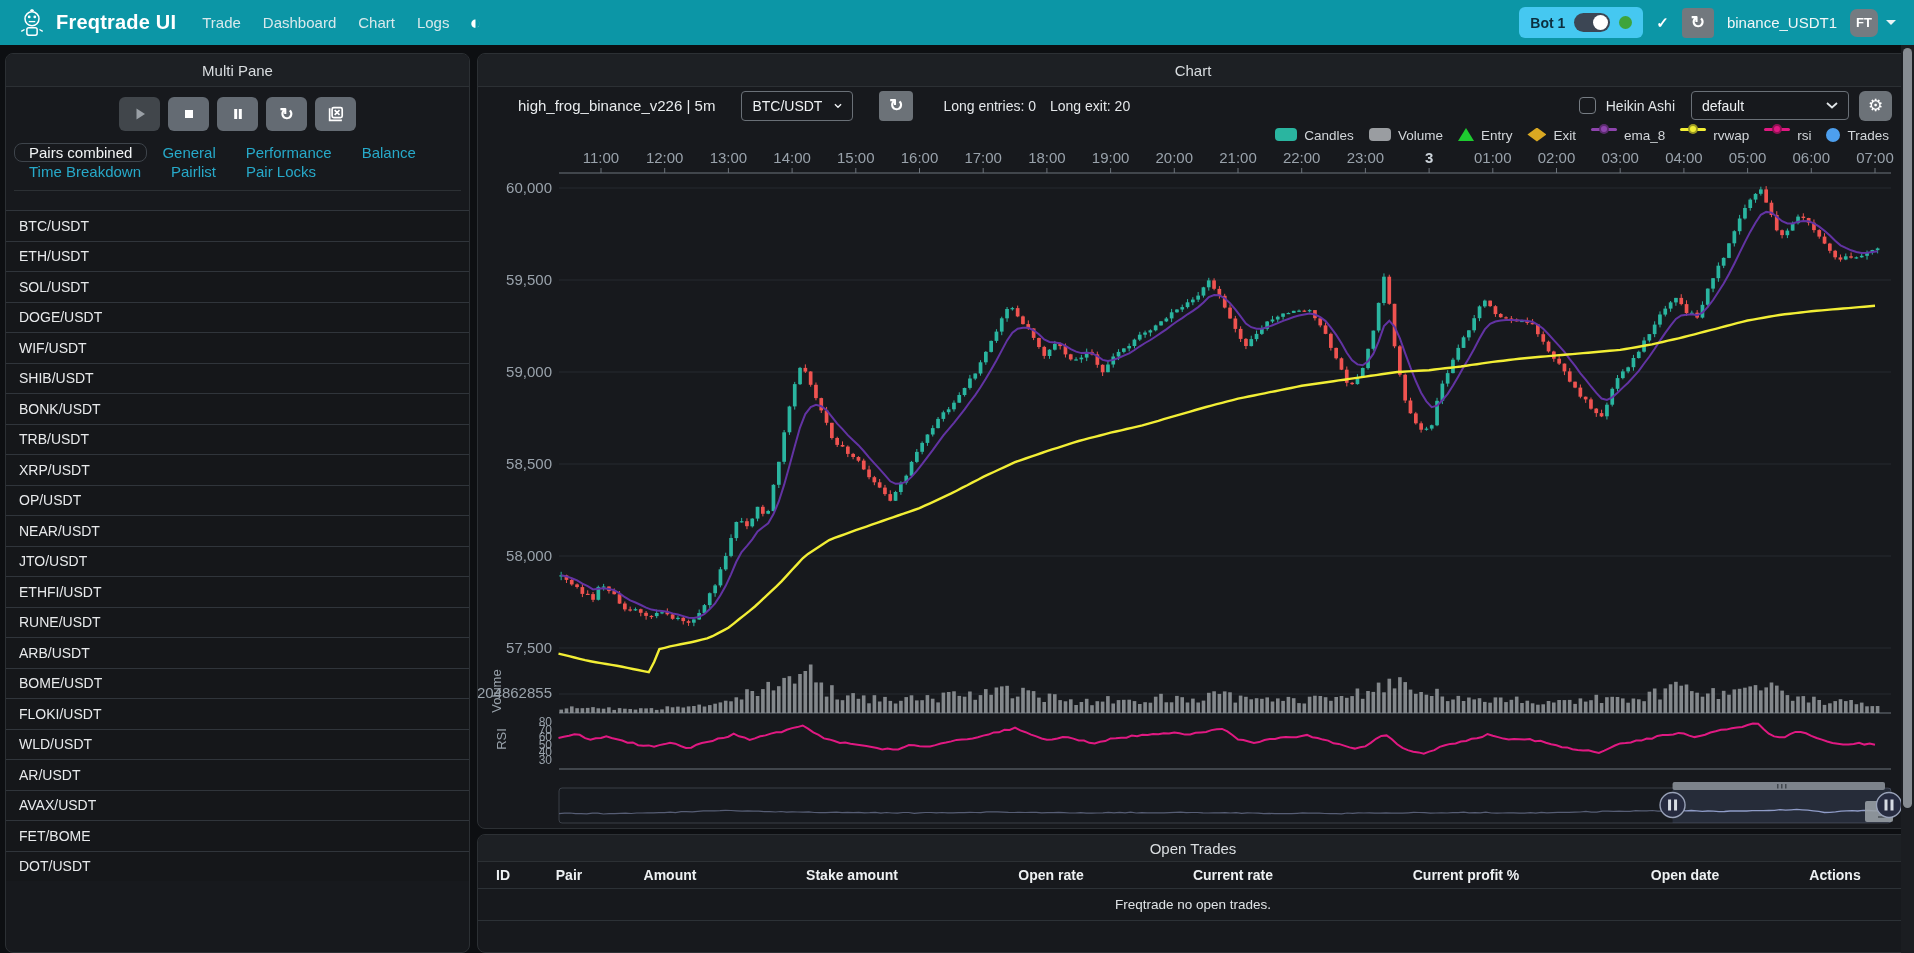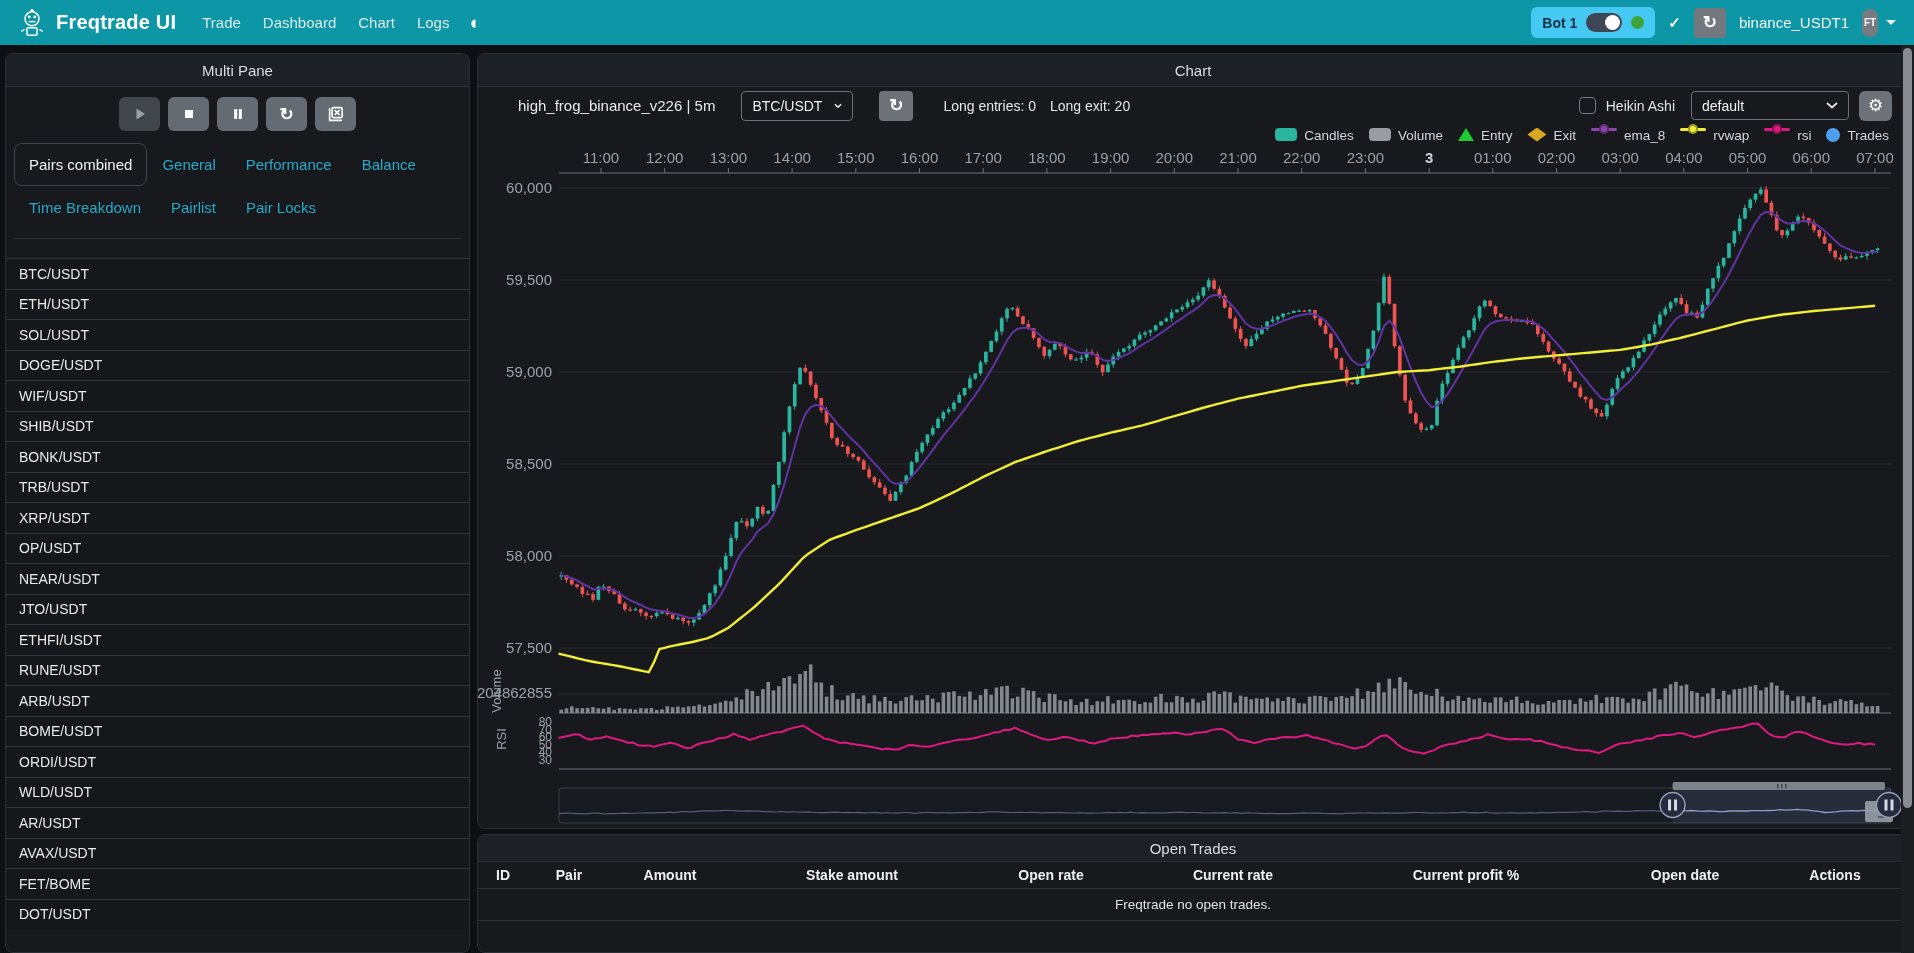--- a/index.html
+++ b/index.html
@@ -18,39 +18,39 @@
     padding:6px 11px;cursor:pointer;}
   .bot-label{font-size:14px;font-weight:700;color:#0c2f3f;}
   .toggle{position:relative;width:36px;height:19px;border-radius:10px;background:#3c4654;}
   .toggle .knob{position:absolute;right:2px;top:2px;width:15px;height:15px;border-radius:50%;background:#fff;}
   .online-dot{width:13px;height:13px;border-radius:50%;background:#3ea43b;}
   .check-glyph{color:#fff;font-size:15px;font-weight:700;}
   .btn-nav-refresh{width:32px;height:30px;background:#72787e;border-radius:4px;border:none;
     display:flex;align-items:center;justify-content:center;cursor:pointer;}
   .glyph-refresh{color:#fff;font-size:17px;font-weight:700;line-height:1;}
   .exchange-label{font-size:15px;color:#f2f6f7;}
-  .avatar{width:16px;height:28px;border-radius:7px;background:#757b81;display:flex;align-items:center;
-    justify-content:center;font-size:10px;font-weight:700;color:#fff;cursor:pointer;}
+  .avatar{width:28px;height:28px;border-radius:7px;background:#757b81;display:flex;align-items:center;
+    justify-content:center;font-size:13px;font-weight:700;color:#fff;cursor:pointer;}
   .caret-down{width:0;height:0;border-left:5px solid transparent;border-right:5px solid transparent;
     border-top:5px solid #eaf4f6;margin-left:2px;}
 
   
   .panel{position:absolute;background:#17191d;border:1px solid #2c3034;border-radius:8px;box-sizing:border-box;overflow:hidden;}
   .panel-header{height:32px;display:flex;align-items:center;justify-content:center;
     border-bottom:1px solid #2c3034;background:#1d2024;color:#d9dde0;font-size:15px;}
 
   
   #multi-pane{left:5px;top:53px;width:465px;height:900px;}
   .mp-buttons{margin-top:10px;display:flex;justify-content:center;gap:8px;}
   .mp-btn{width:41px;height:34px;border-radius:6px;background:#646b73;border:none;display:flex;
     align-items:center;justify-content:center;cursor:pointer;padding:0;}
   .mp-btn.disabled{background:#41464b;}
   .tabs{padding:12px 8px 0 8px;}
   .tab-row{display:flex;align-items:center;}
-  .tab{padding:12px 14px;font-size:15px;color:#27a9c9;cursor:pointer;border:1px solid transparent;}
+  .tab{padding:0 14px;font-size:15px;color:#27a9c9;cursor:pointer;border:1px solid transparent;}
   .tab.active{color:#f2f4f5;border:1px solid #3e444b;border-radius:8px;background:#17191d;}
   .tabs-divider{border-bottom:1px solid #2c3034;margin-top:9px;}
   .pair-list{margin-top:19px;}
   .pair-row{height:30.5px;box-sizing:border-box;display:flex;align-items:center;padding-left:13px;
     border-top:1px solid #30353b;font-size:14px;color:#e8eaec;cursor:pointer;background:#15171a;}
 
   
   #chart-card{left:477px;top:53px;width:1432px;height:776px;}
   .chart-toolbar{position:absolute;top:31px;left:0;right:0;height:41px;display:flex;align-items:center;
     padding:0 16px;gap:26px;box-sizing:border-box;justify-content:space-between;}
@@ -193,21 +193,21 @@
         <div class="pair-row">BONK/USDT</div>
         <div class="pair-row">TRB/USDT</div>
         <div class="pair-row">XRP/USDT</div>
         <div class="pair-row">OP/USDT</div>
         <div class="pair-row">NEAR/USDT</div>
         <div class="pair-row">JTO/USDT</div>
         <div class="pair-row">ETHFI/USDT</div>
         <div class="pair-row">RUNE/USDT</div>
         <div class="pair-row">ARB/USDT</div>
         <div class="pair-row">BOME/USDT</div>
-        <div class="pair-row">ORDI/USDT</div>
+        <div class="pair-row">FLOKI/USDT</div>
         <div class="pair-row">WLD/USDT</div>
         <div class="pair-row">AR/USDT</div>
         <div class="pair-row">AVAX/USDT</div>
         <div class="pair-row">FET/BOME</div>
         <div class="pair-row">DOT/USDT</div>
       </div>
   </aside>
 
   <section class="panel" id="chart-card">
     <div class="panel-header">Chart</div>

